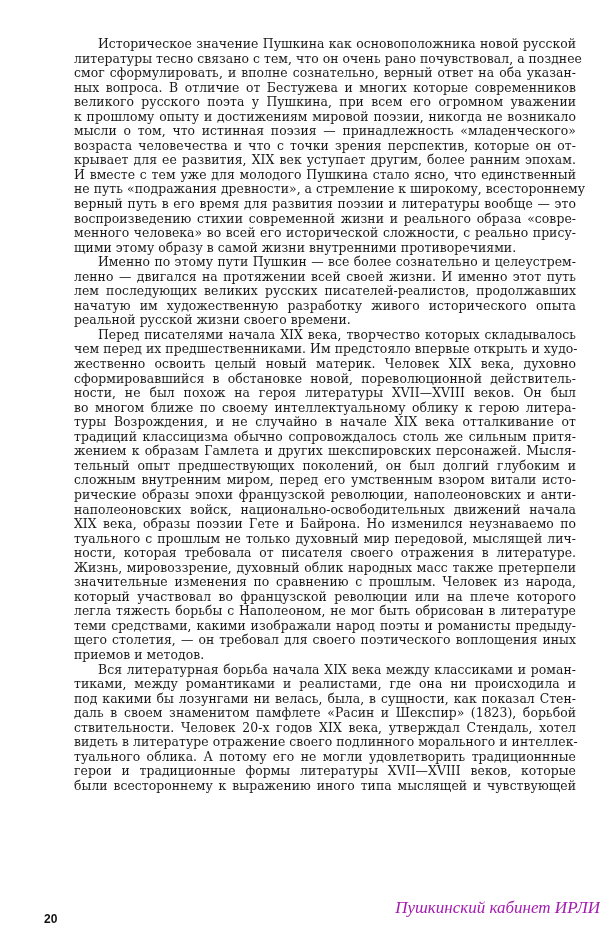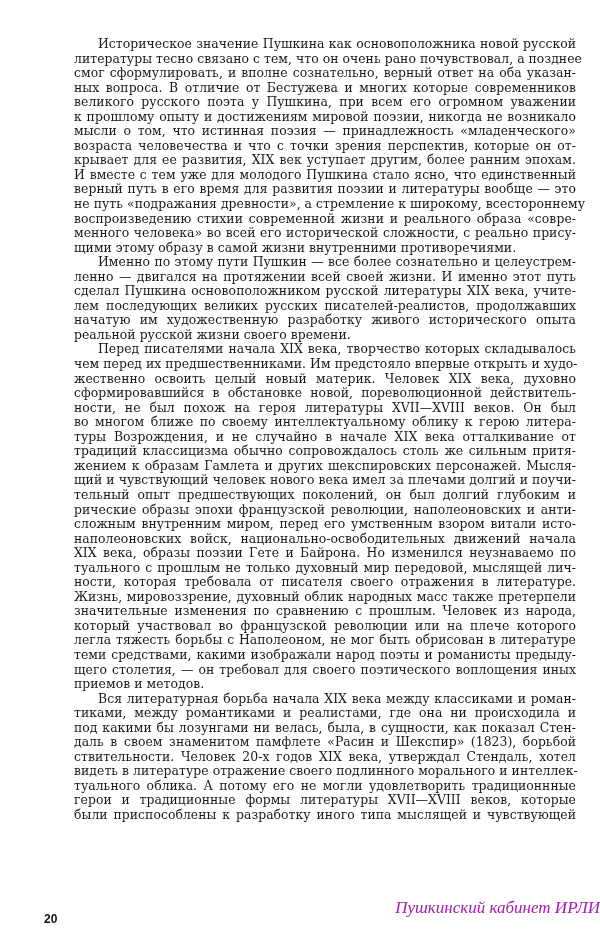--- a/index.html
+++ b/index.html
@@ -71,50 +71,48 @@
     <span class="line indent">Историческое значение Пушкина как основоположника новой русской</span>
     <span class="line">литературы тесно связано с тем, что он очень рано почувствовал, а позднее</span>
     <span class="line">смог сформулировать, и вполне сознательно, верный ответ на оба указан-</span>
     <span class="line">ных вопроса. В отличие от Бестужева и многих которые современников</span>
     <span class="line">великого русского поэта у Пушкина, при всем его огромном уважении</span>
     <span class="line">к прошлому опыту и достижениям мировой поэзии, никогда не возникало</span>
     <span class="line">мысли о том, что истинная поэзия — принадлежность «младенческого»</span>
     <span class="line">возраста человечества и что с точки зрения перспектив, которые он от-</span>
     <span class="line">крывает для ее развития, XIX век уступает другим, более ранним эпохам.</span>
     <span class="line">И вместе с тем уже для молодого Пушкина стало ясно, что единственный</span>
+    <span class="line">не путь «подражания древности», а стремление к широкому, всестороннему</span>
     <span class="line">верный путь в его время для развития поэзии и литературы вообще — это</span>
-    <span class="line">не путь «подражания древности», а стремление к широкому, всестороннему</span>
     <span class="line">воспроизведению стихии современной жизни и реального образа «совре-</span>
     <span class="line">менного человека» во всей его исторической сложности, с реально прису-</span>
     <span class="line last">щими этому образу в самой жизни внутренними противоречиями.</span>
   </div>
 
   <div class="paragraph">
     <span class="line indent">Именно по этому пути Пушкин — все более сознательно и целеустрем-</span>
     <span class="line">ленно — двигался на протяжении всей своей жизни. И именно этот путь</span>
-    <span class="line">сделал Пушкина основоположником русской литературы XIX века, учите-</span>
     <span class="line">лем последующих великих русских писателей-реалистов, продолжавших</span>
     <span class="line">начатую им художественную разработку живого исторического опыта</span>
     <span class="line last">реальной русской жизни своего времени.</span>
   </div>
 
   <div class="paragraph">
     <span class="line indent">Перед писателями начала XIX века, творчество которых складывалось</span>
     <span class="line">чем перед их предшественниками. Им предстояло впервые открыть и худо-</span>
     <span class="line">жественно освоить целый новый материк. Человек XIX века, духовно</span>
     <span class="line">сформировавшийся в обстановке новой, пореволюционной действитель-</span>
     <span class="line">ности, не был похож на героя литературы XVII—XVIII веков. Он был</span>
     <span class="line">во многом ближе по своему интеллектуальному облику к герою литера-</span>
     <span class="line">туры Возрождения, и не случайно в начале XIX века отталкивание от</span>
     <span class="line">традиций классицизма обычно сопровождалось столь же сильным притя-</span>
     <span class="line">жением к образам Гамлета и других шекспировских персонажей. Мысля-</span>
-    <span class="line">щий и чувствующий человек нового века имел за плечами долгий и поучи-</span>
     <span class="line">тельный опыт предшествующих поколений, он был долгий глубоким и</span>
+    <span class="line">сложным внутренним миром, перед его умственным взором витали исто-</span>
     <span class="line">рические образы эпохи французской революции, наполеоновских и анти-</span>
-    <span class="line">сложным внутренним миром, перед его умственным взором витали исто-</span>
     <span class="line">наполеоновских войск, национально-освободительных движений начала</span>
     <span class="line">XIX века, образы поэзии Гете и Байрона. Но изменился неузнаваемо по</span>
     <span class="line">туального с прошлым не только духовный мир передовой, мыслящей лич-</span>
     <span class="line">ности, которая требовала от писателя своего отражения в литературе.</span>
     <span class="line">Жизнь, мировоззрение, духовный облик народных масс также претерпели</span>
     <span class="line">значительные изменения по сравнению с прошлым. Человек из народа,</span>
     <span class="line">который участвовал во французской революции или на плече которого</span>
     <span class="line">легла тяжесть борьбы с Наполеоном, не мог быть обрисован в литературе</span>
     <span class="line">теми средствами, какими изображали народ поэты и романисты предыду-</span>
     <span class="line">щего столетия, — он требовал для своего поэтического воплощения иных</span>
@@ -123,18 +121,18 @@
 
   <div class="paragraph">
     <span class="line indent">Вся литературная борьба начала XIX века между классиками и роман-</span>
     <span class="line">тиками, между романтиками и реалистами, где она ни происходила и</span>
     <span class="line">под какими бы лозунгами ни велась, была, в сущности, как показал Стен-</span>
     <span class="line">даль в своем знаменитом памфлете «Расин и Шекспир» (1823), борьбой</span>
     <span class="line">ствительности. Человек 20-х годов XIX века, утверждал Стендаль, хотел</span>
     <span class="line">видеть в литературе отражение своего подлинного морального и интеллек-</span>
     <span class="line">туального облика. А потому его не могли удовлетворить традиционнные</span>
     <span class="line">герои и традиционные формы литературы XVII—XVIII веков, которые</span>
-    <span class="line">были приспособлены к разработку иного типа мыслящей и чувствующей</span>
+    <span class="line">были всестороннему к выражению иного типа мыслящей и чувствующей</span>
   </div>
 </div>
 
 <div class="page-number">20</div>
 <div class="watermark">Пушкинский кабинет ИРЛИ</div>
 
 </body></html>

